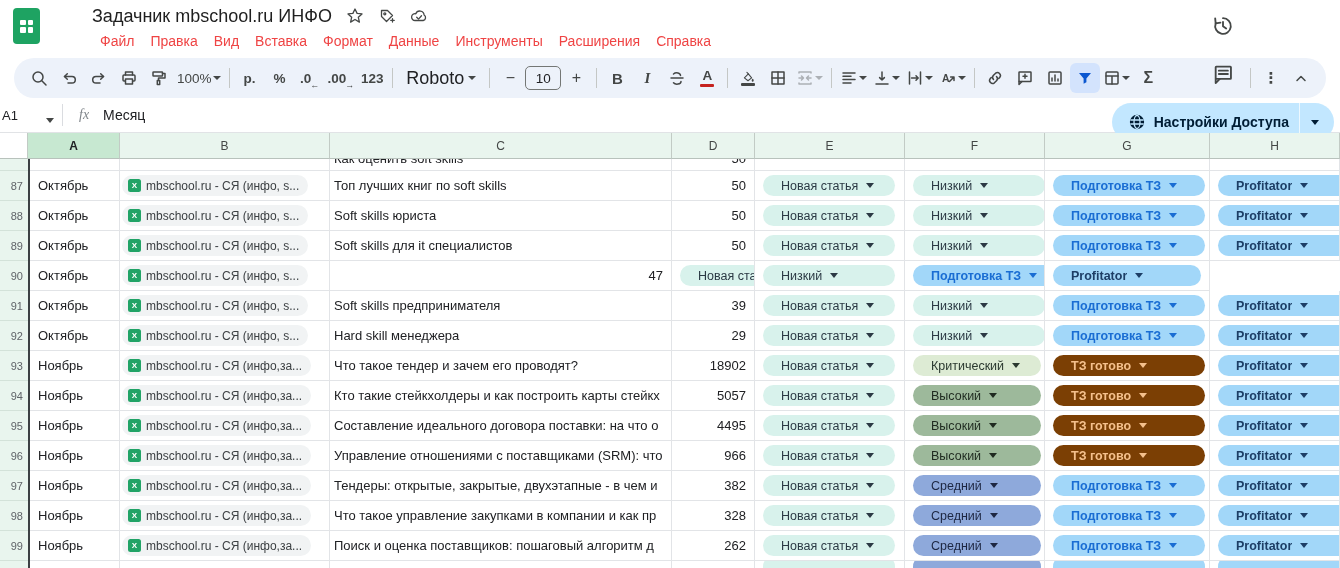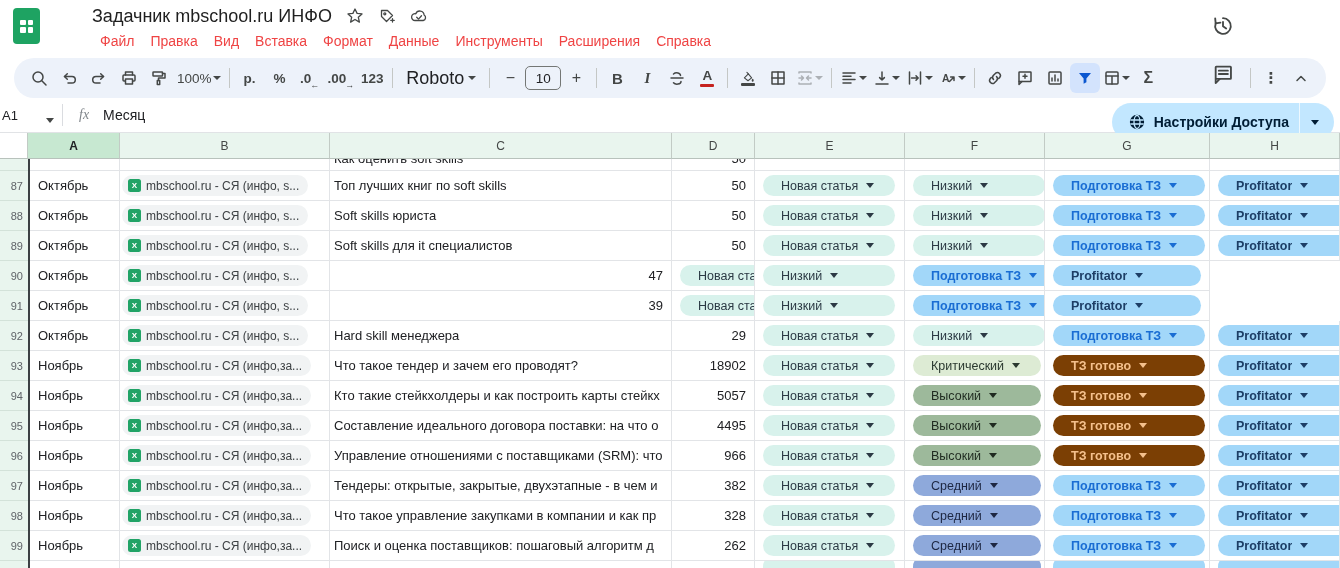--- a/index.html
+++ b/index.html
@@ -533,20 +533,21 @@
       </div>
       <div class="grid-row row30">
         <div class="c rowhdr">91</div>
         <div class="c cell-month">Октябрь</div>
         <div class="c">
           <div class="chip">
             <span class="chip-ico"></span>
             <span class="chip-txt">mbschool.ru - СЯ (инфо, s...</span>
           </div>
         </div>
+        <div class="c cell-topic">Soft skills предпринимателя</div>
         <div class="c cell-volume">39</div>
         <div class="c">
           <div class="pill pill-teal">
             <span class="plbl">Новая статья</span>
             <span class="pcaret"></span>
           </div>
         </div>
         <div class="c">
           <div class="pill pill-teal">
             <span class="plbl">Низкий</span>

